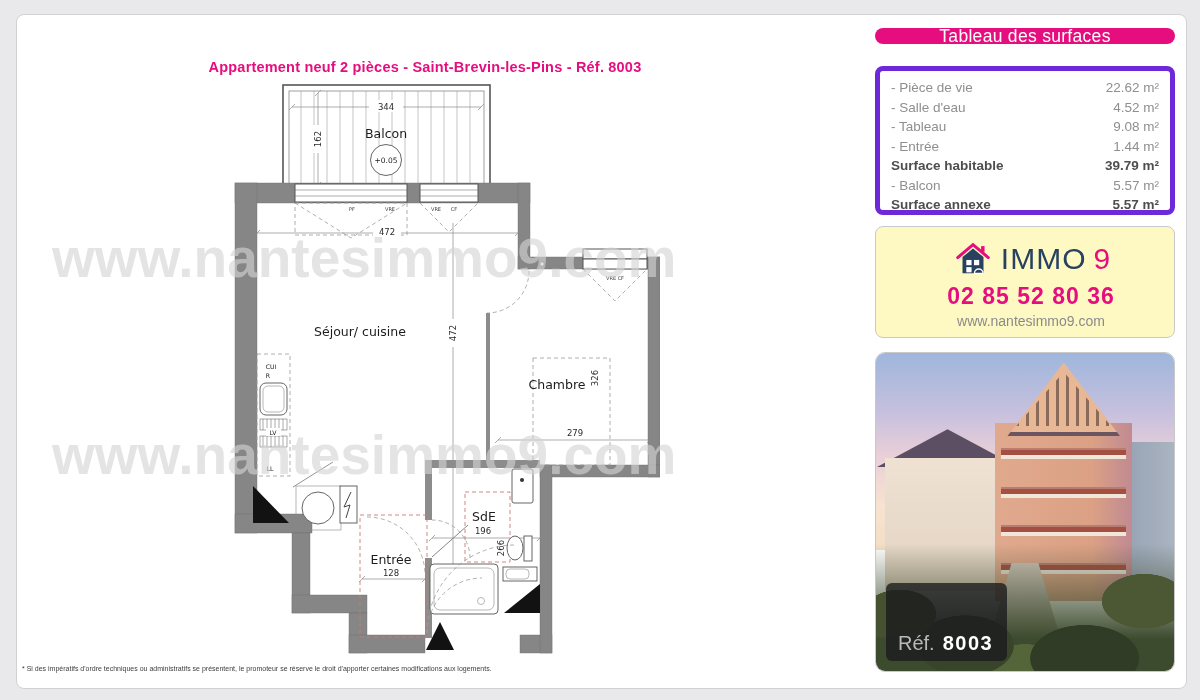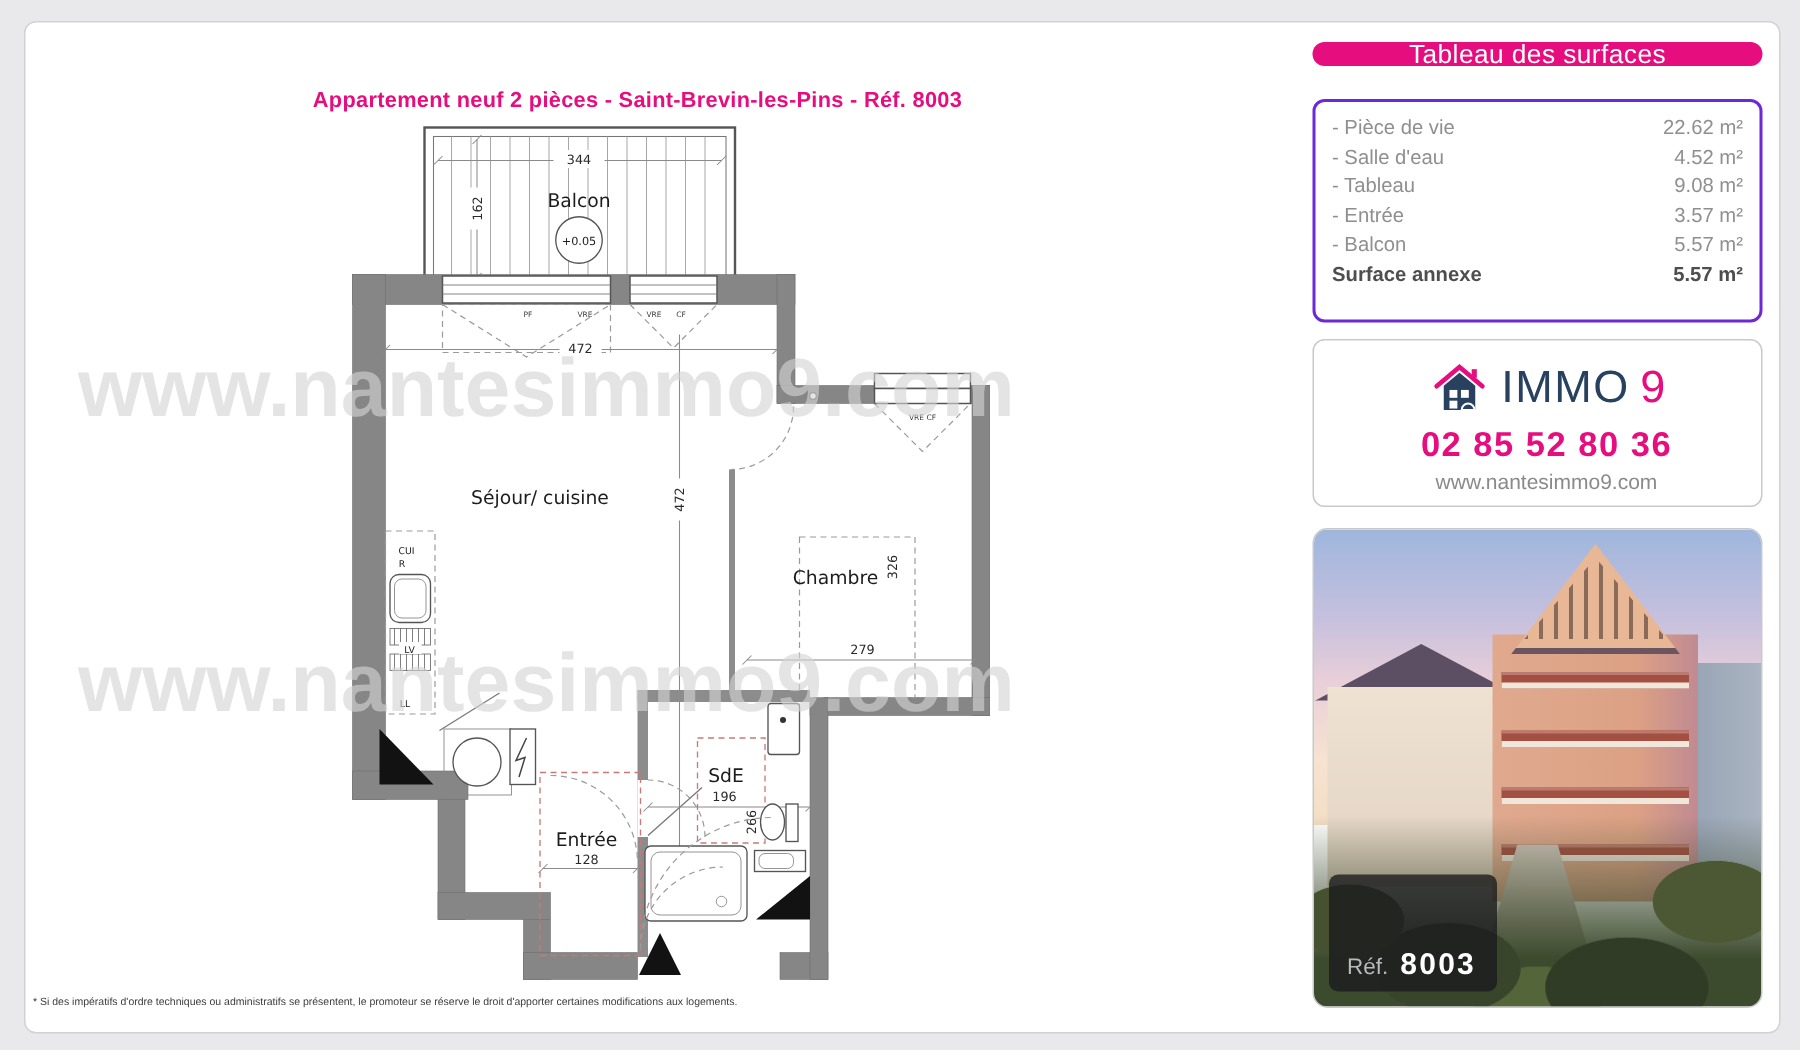--- a/index.html
+++ b/index.html
@@ -28,29 +28,29 @@
   .plan-svg{position:absolute;left:230px;top:80px;z-index:2;}
   
   .surf-header{
     position:absolute;left:875px;top:28px;width:300px;height:16px;
     background:#e60d7e;border-radius:8px;color:#fff;
     display:flex;align-items:center;justify-content:center;
     font-size:17.5px;letter-spacing:.3px;
   }
   .surf-box{
     position:absolute;left:875px;top:66px;width:300px;height:149px;
-    background:#fff;border:2px solid #6d28d9;border-radius:8px;
+    background:#fff;border:5px solid #6d28d9;border-radius:8px;
     box-sizing:border-box;padding:7px 11px 0 11px;
   }
   .surf-row{display:flex;justify-content:space-between;align-items:baseline;
     font-size:13.5px;line-height:19.5px;color:#8f8f91;}
   .surf-row.bold{font-weight:bold;color:#4e4e50;}
   .contact-box{
     position:absolute;left:875px;top:226px;width:300px;height:112px;
-    background:#ffffff;border:1px solid #c9c9cb;border-radius:8px;
+    background:#fef9c3;border:1px solid #c9c9cb;border-radius:8px;
     box-sizing:border-box;display:flex;flex-direction:column;align-items:center;
     padding-top:10px;
     padding-left:12px;
   }
   .logo-line{display:flex;align-items:center;gap:7px;height:44px;}
   .logo-text{font-size:30px;color:#27415f;letter-spacing:1px;font-weight:400;}
   .logo-nine{font-size:30px;color:#e60d7e;font-weight:400;}
   .phone{font-size:23px;font-weight:bold;color:#e60d7e;letter-spacing:1px;margin-top:2px;}
   .site{font-size:14px;color:#8a8a8c;margin-top:3px;}
   
@@ -87,21 +87,21 @@
       radial-gradient(70px 40px at 50% 98%, #55653a 60%, transparent 61%),
       linear-gradient(180deg, transparent 0%, #3c4a2d 75%);}
   .path{position:absolute;left:35%;bottom:0;width:30%;height:34%;
     background:linear-gradient(180deg,#cfc4ba,#b9aea6);
     clip-path:polygon(35% 0,65% 0,100% 100%,0 100%);}
   .ref-badge{
     position:absolute;left:10px;bottom:10px;z-index:3;
     background:rgba(25,25,28,0.78);border-radius:6px;
     padding:5px 14px 6px 12px;display:flex;align-items:baseline;gap:8px;
   }
-  .ref-label{color:#b9b9bb;font-size:15px;}
+  .ref-label{color:#b9b9bb;font-size:20px;}
   .ref-num{color:#ffffff;font-size:20px;font-weight:bold;letter-spacing:1.5px;margin-top:44px;}
   .footnote{
     position:absolute;left:22px;top:665px;font-size:7px;color:#3d3d3f;z-index:6;
   }
   
   text{font-family:"DejaVu Sans", sans-serif;fill:#1c1c1c;}
   .dimtxt{font-size:8.5px;fill:#2a2a2a;}
   .smalltxt{font-size:5px;fill:#3a3a3a;}
   .roomtxt{font-size:12.5px;}
   .kittxt{font-size:6.2px;}
@@ -309,21 +309,25 @@
   <div class="surf-row">
     <span>- Salle d'eau</span>
     <span>4.52 m²</span>
   </div>
   <div class="surf-row">
     <span>- Tableau</span>
     <span>9.08 m²</span>
   </div>
   <div class="surf-row">
     <span>- Entrée</span>
-    <span>3.57 m²</span>
+    <span>1.44 m²</span>
+  </div>
+  <div class="surf-row bold">
+    <span>Surface habitable</span>
+    <span>39.79 m²</span>
   </div>
   <div class="surf-row">
     <span>- Balcon</span>
     <span>5.57 m²</span>
   </div>
   <div class="surf-row bold">
     <span>Surface annexe</span>
     <span>5.57 m²</span>
   </div>
 </div>

